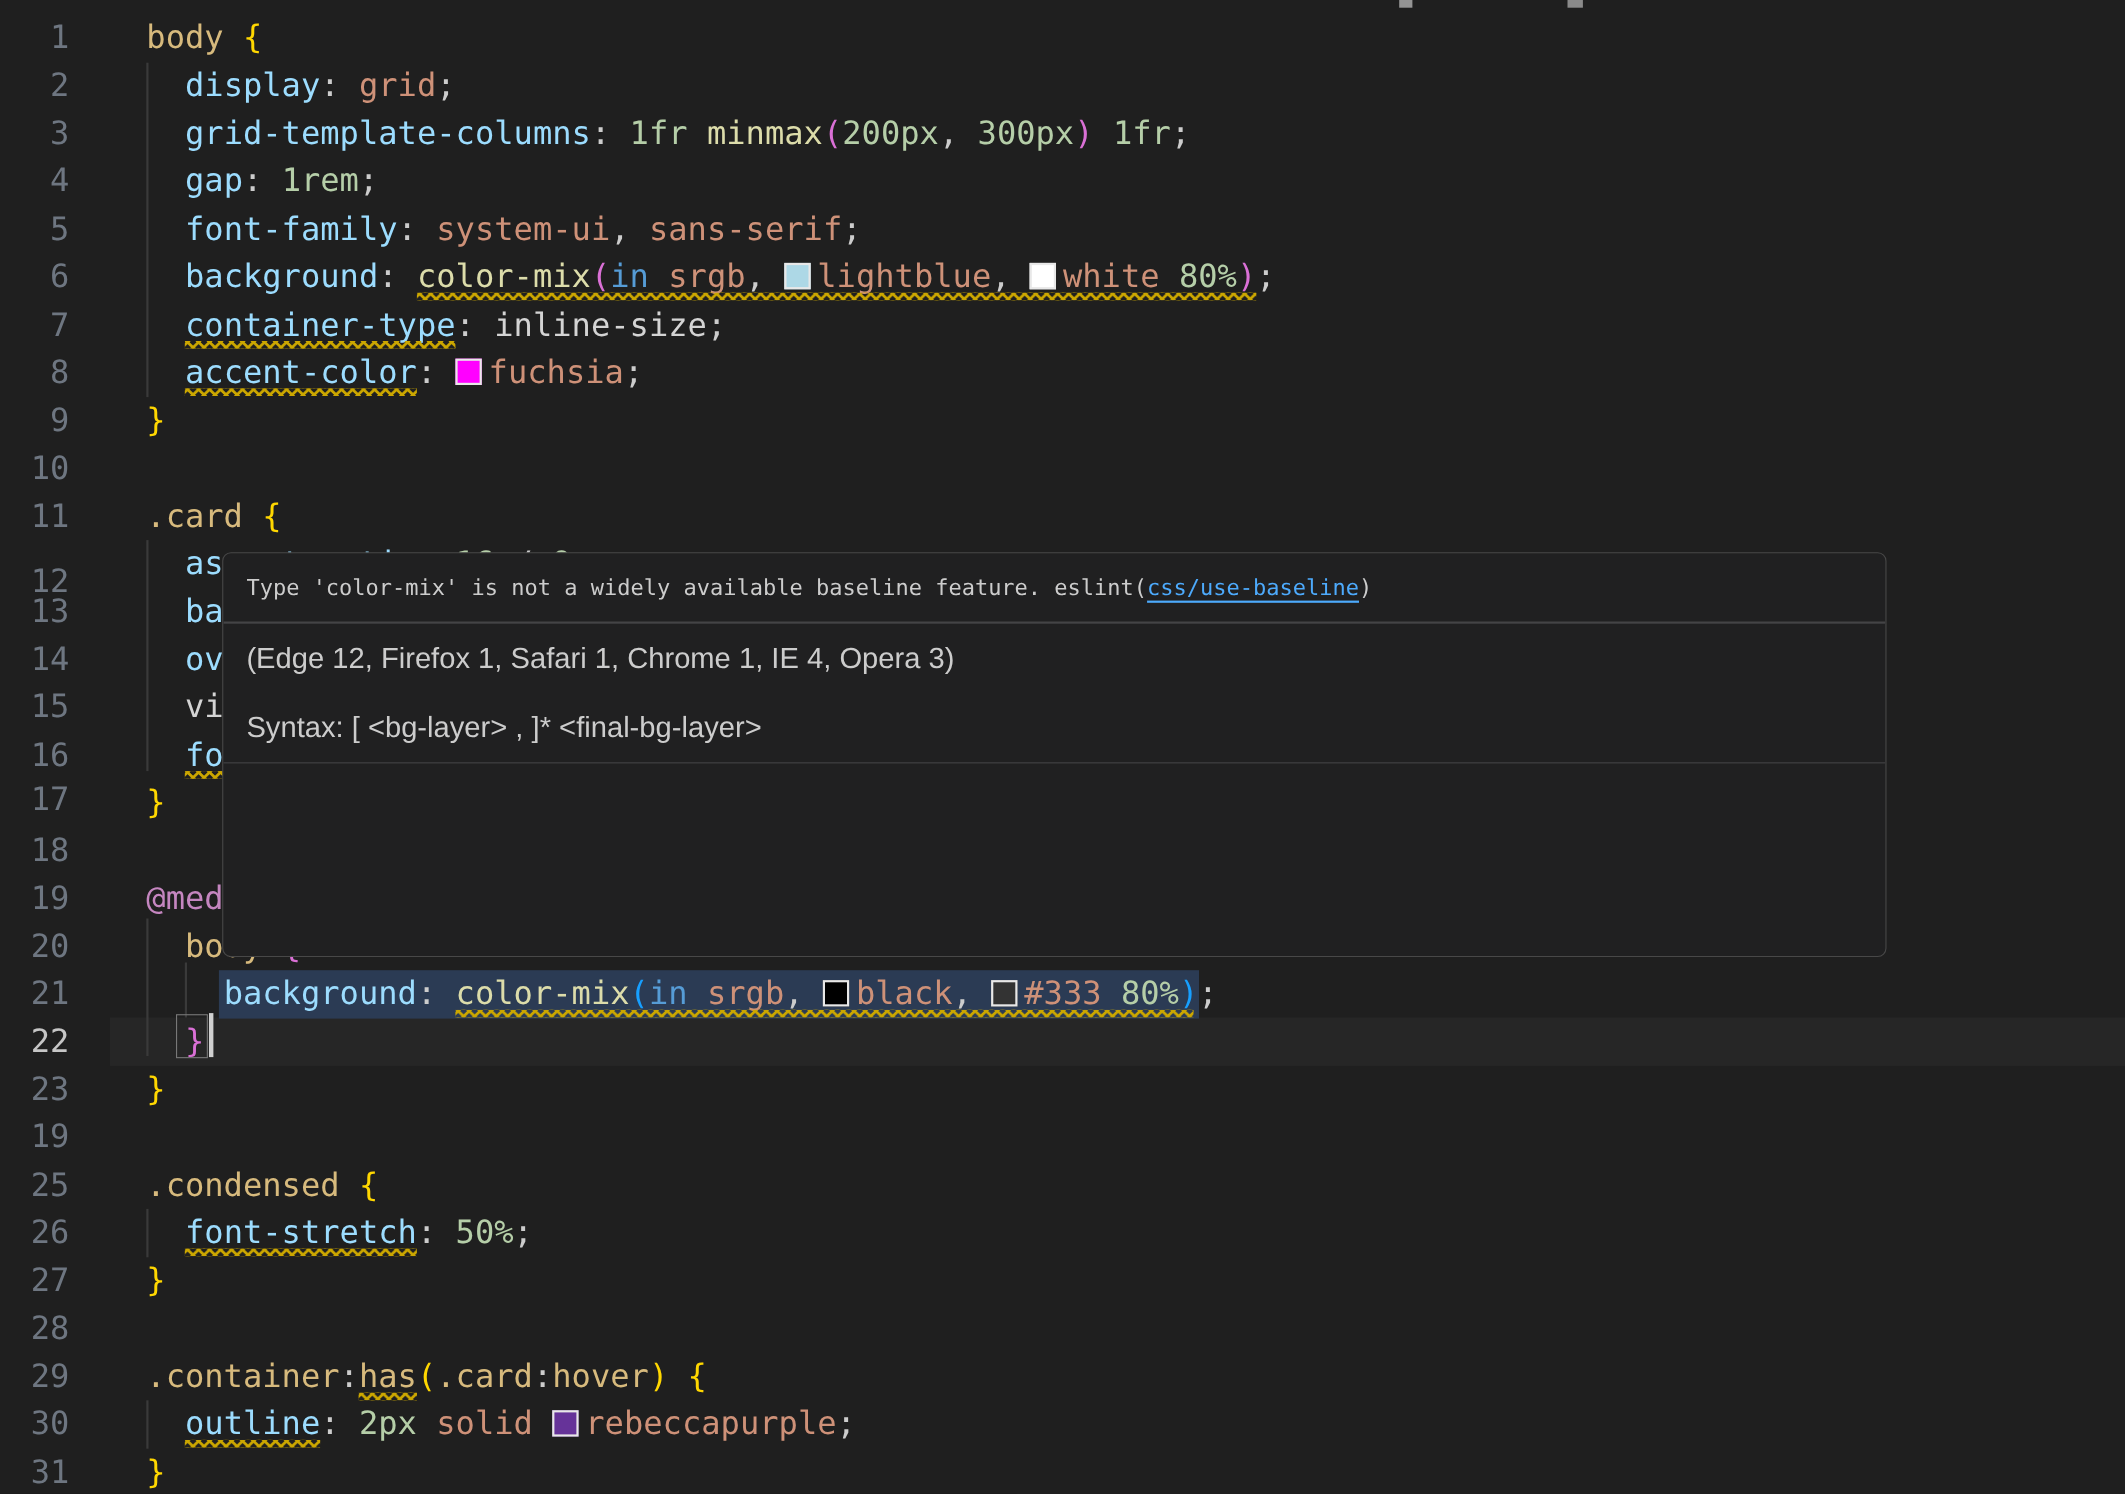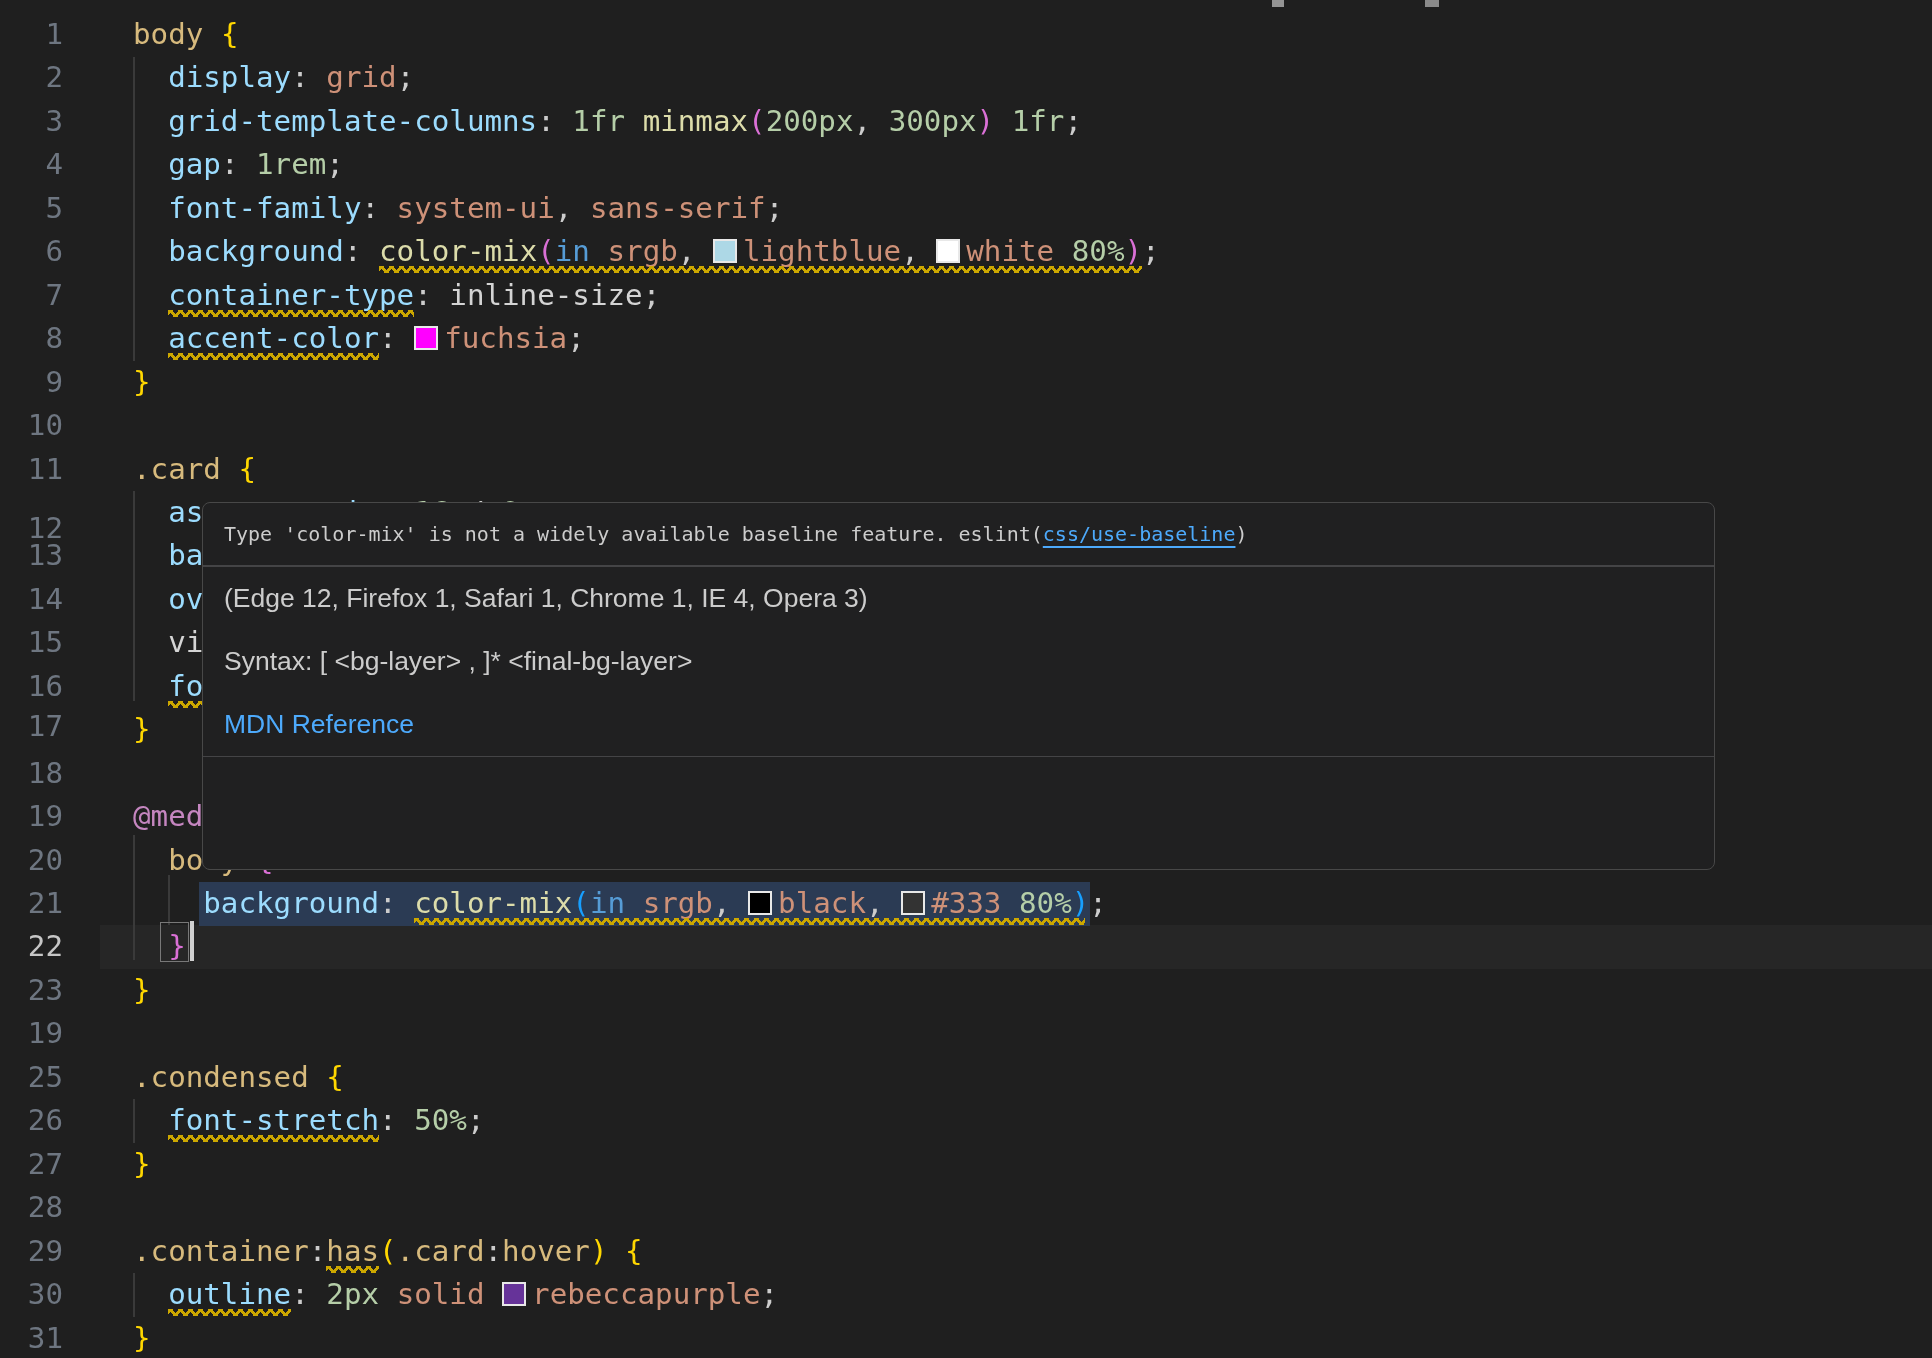--- a/index.html
+++ b/index.html
@@ -142,18 +142,17 @@
 
   <div class="bracket-box"></div>
   <div class="caret"></div>
 
   <div class="tooltip">
     <div class="tt-problem"><span>Type 'color-mix' is not a widely available baseline feature. eslint(</span><a class="tt-link">css/use-baseline</a><span>)</span></div>
     <div class="tt-divider"></div>
     <div class="tt-doc">
       <div>(Edge 12, Firefox 1, Safari 1, Chrome 1, IE 4, Opera 3)</div>
       <div>Syntax: [ &lt;bg-layer&gt; , ]* &lt;final-bg-layer&gt;</div>
-      <div class="tt-mdn"><a>MDN Reference</a></div>
     </div>
     <div class="tt-divider"></div>
   </div>
 
 </div>
 
 </body></html>

